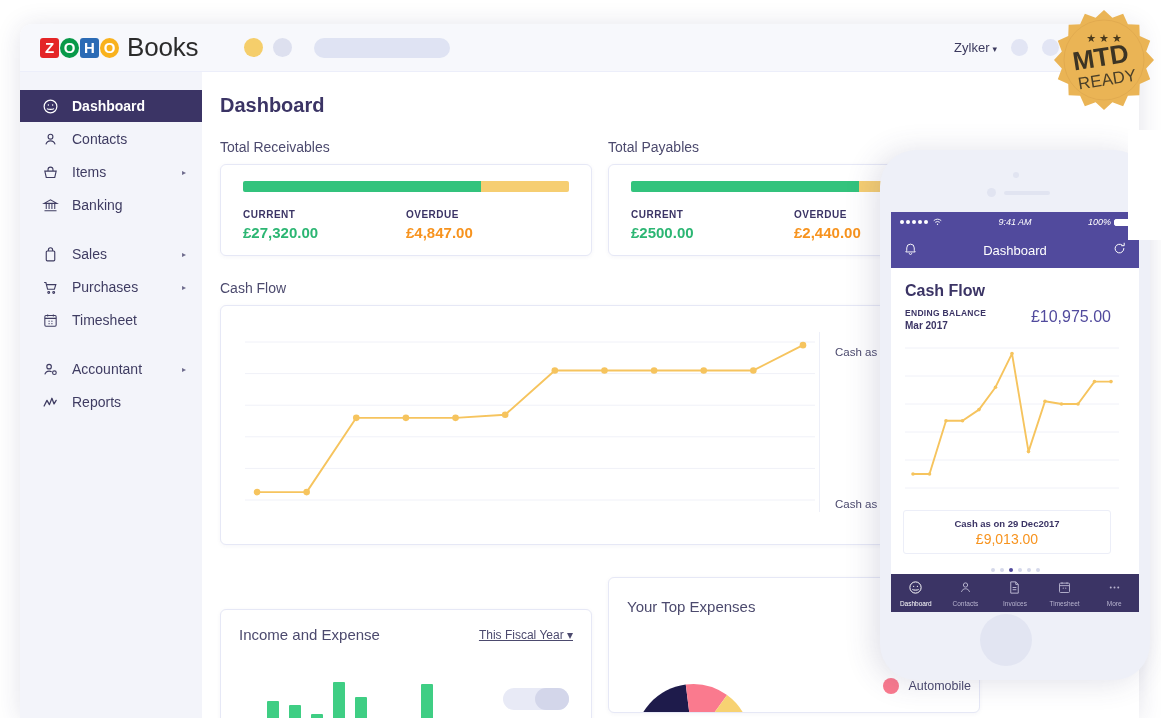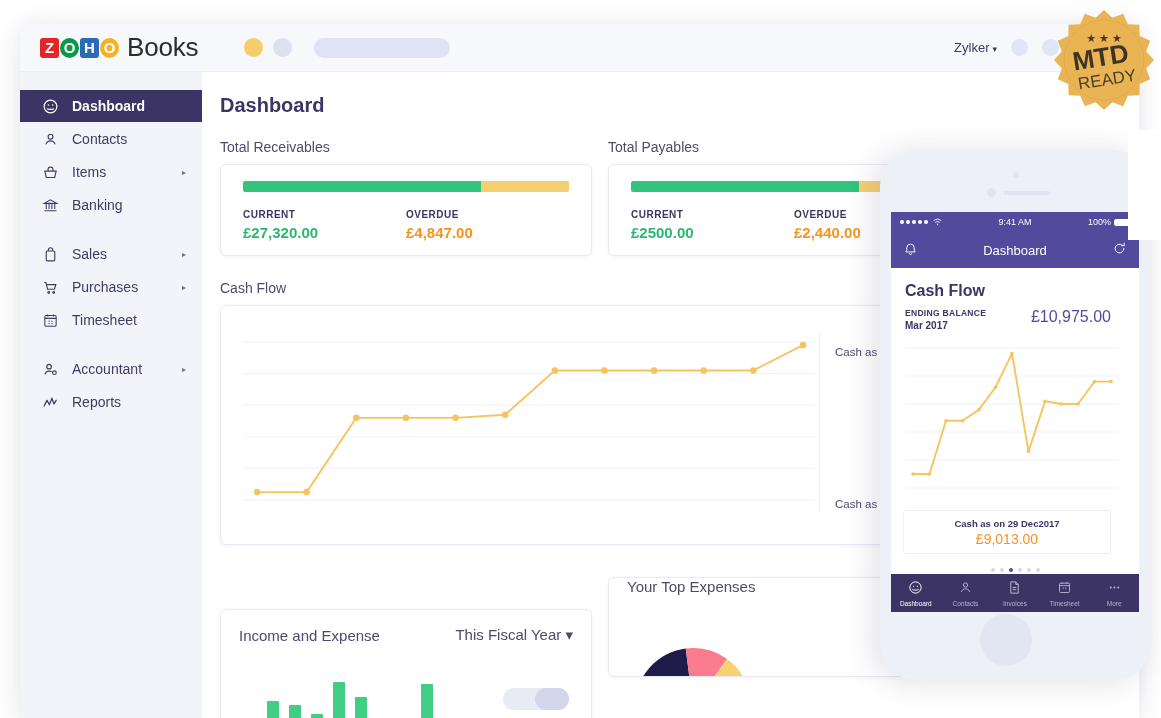--- a/index.html
+++ b/index.html
@@ -96,24 +96,24 @@
 
   .cf-label { font-size: 14px; color: #4c4a6e; margin: 24px 0 9px 0; }
   .cf-card { width: 760px; height: 240px; position: relative; padding: 14px 0 0 0; }
   .cf-plot { position: absolute; left: 24px; top: 26px; width: 570px; height: 180px; }
   .cf-divider { position: absolute; left: 598px; top: 26px; width: 1px; height: 180px; background: #edeff8; }
   .cf-legend-top { position: absolute; left: 614px; top: 40px; font-size: 11.5px; color: #4c4a6e; white-space: nowrap; }
   .cf-legend-bot { position: absolute; left: 614px; top: 192px; font-size: 11.5px; color: #4c4a6e; white-space: nowrap; }
 
   .row-3 { display: flex; gap: 16px; margin-top: 32px; }
   .ie-card { width: 372px; height: 120px; padding: 16px 18px; position: relative; overflow: hidden; margin-top: 32px; }
-  .te-card { width: 372px; height: 100px; padding: 0 18px; position: relative; overflow: hidden; text-align: center; }
+  .te-card { width: 372px; height: 136px; padding: 20px 18px; position: relative; overflow: hidden; text-align: center; }
   .ct-head { display: flex; align-items: center; justify-content: space-between; }
   .ct-title { font-size: 15px; color: #4c4a6e; }
-  .ct-filter { font-size: 15px; color: #4c4a6e; white-space: nowrap; }
+  .ct-filter { font-size: 12px; color: #4c4a6e; white-space: nowrap; text-decoration: underline; }
   .bars-area { position: absolute; left: 24px; bottom: 0; width: 230px; height: 52px; display: flex; align-items: flex-end; gap: 10px; }
   .gbar { width: 12px; background: #3fce84; border-radius: 1px; }
   .toggle-pill {
     position: absolute; right: 22px; bottom: 18px; width: 66px; height: 22px;
     border-radius: 11px; background: #e8eaf6;
   }
   .toggle-knob { position: absolute; right: 0; top: 0; width: 34px; height: 22px; border-radius: 11px; background: #d3d6ea; }
   .donut-wrap { position: absolute; left: 24px; bottom: -44px; }
   .legend-dot { width: 16px; height: 16px; border-radius: 50%; background: #fa7a8e; }
   .legend-row { position: absolute; right: 8px; bottom: 18px; display: flex; align-items: center; gap: 9px; }
@@ -129,21 +129,21 @@
   }
   .ph-cam { position: absolute; left: 133px; top: 22px; width: 6px; height: 6px; border-radius: 50%; background: #e1e4f1; }
   .ph-sensor { position: absolute; left: 107px; top: 38px; width: 9px; height: 9px; border-radius: 50%; background: #e1e4f1; }
   .ph-speaker { position: absolute; left: 124px; top: 41px; width: 46px; height: 4px; border-radius: 2px; background: #e1e4f1; }
   .ph-screen {
     position: absolute; left: 11px; top: 62px; width: 248px; height: 400px;
     background: #fff; overflow: hidden;
   }
   .ph-status {
     height: 20px; background: #514a9d; color: #fff; display: flex; align-items: center;
-    padding: 0 9px; font-size: 9px; justify-content: space-between;
+    padding: 0 9px; font-size: 9px; justify-content: space-between; font-style: italic;
   }
   .sig-dots { display: flex; gap: 2px; align-items: center; }
   .sig-dot { width: 4px; height: 4px; border-radius: 50%; background: #fff; }
   .batt { display: flex; align-items: center; gap: 3px; }
   .batt-body { width: 16px; height: 7px; border: 1px solid #fff; border-radius: 2px; background: #fff; }
   .ph-navbar {
     height: 36px; background: #514a9d; color: #fff;
     display: flex; align-items: center; justify-content: space-between; padding: 0 12px;
   }
   .ph-navtitle { font-size: 13px; }

